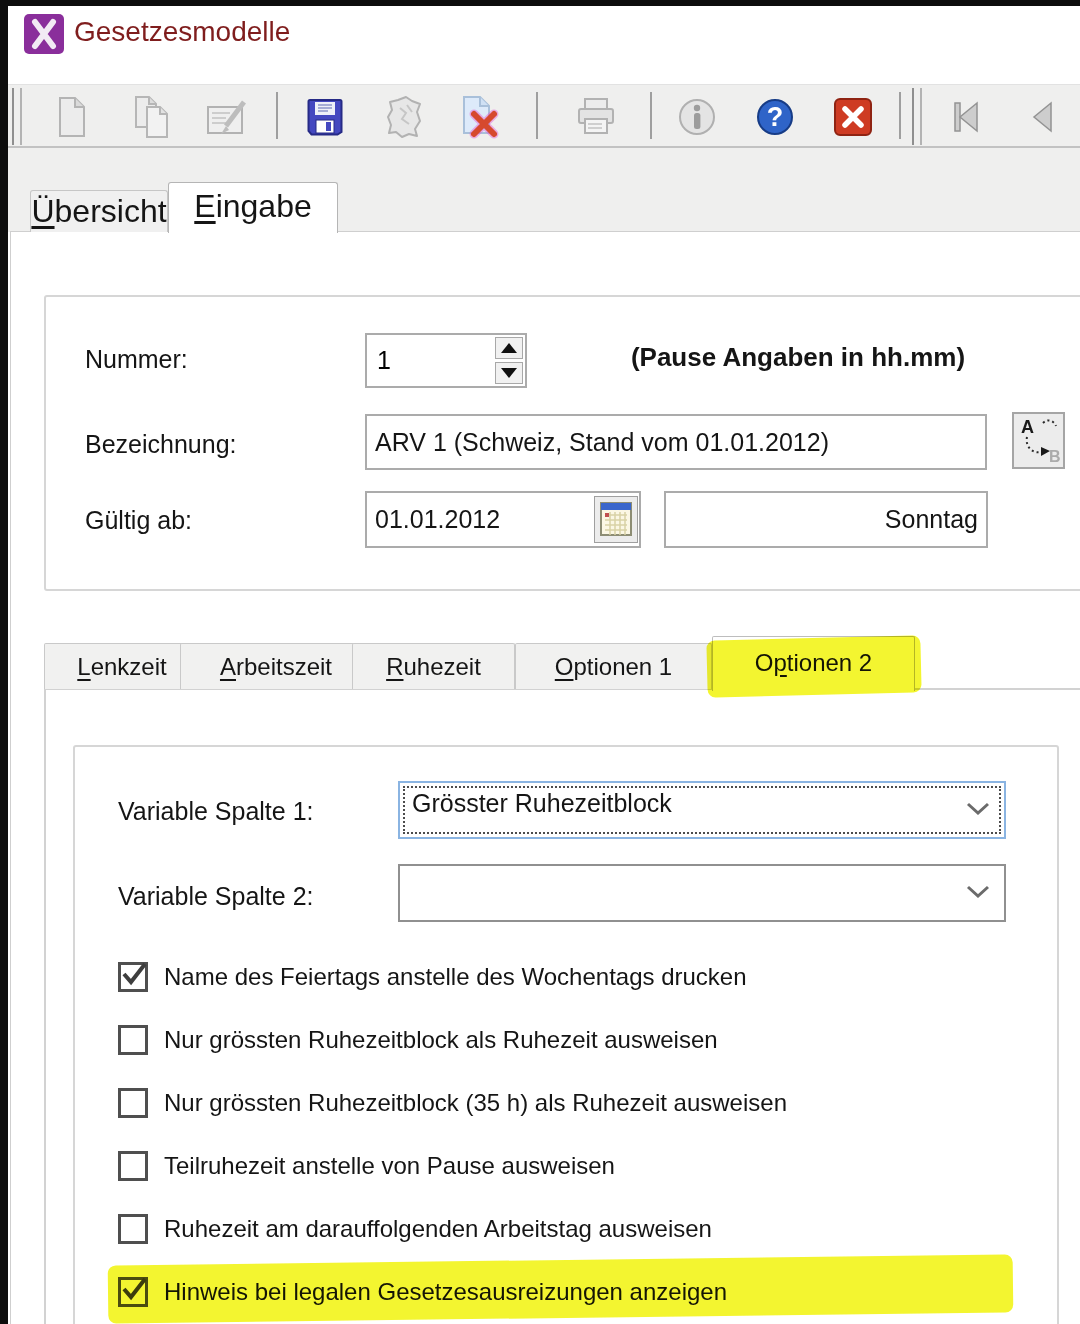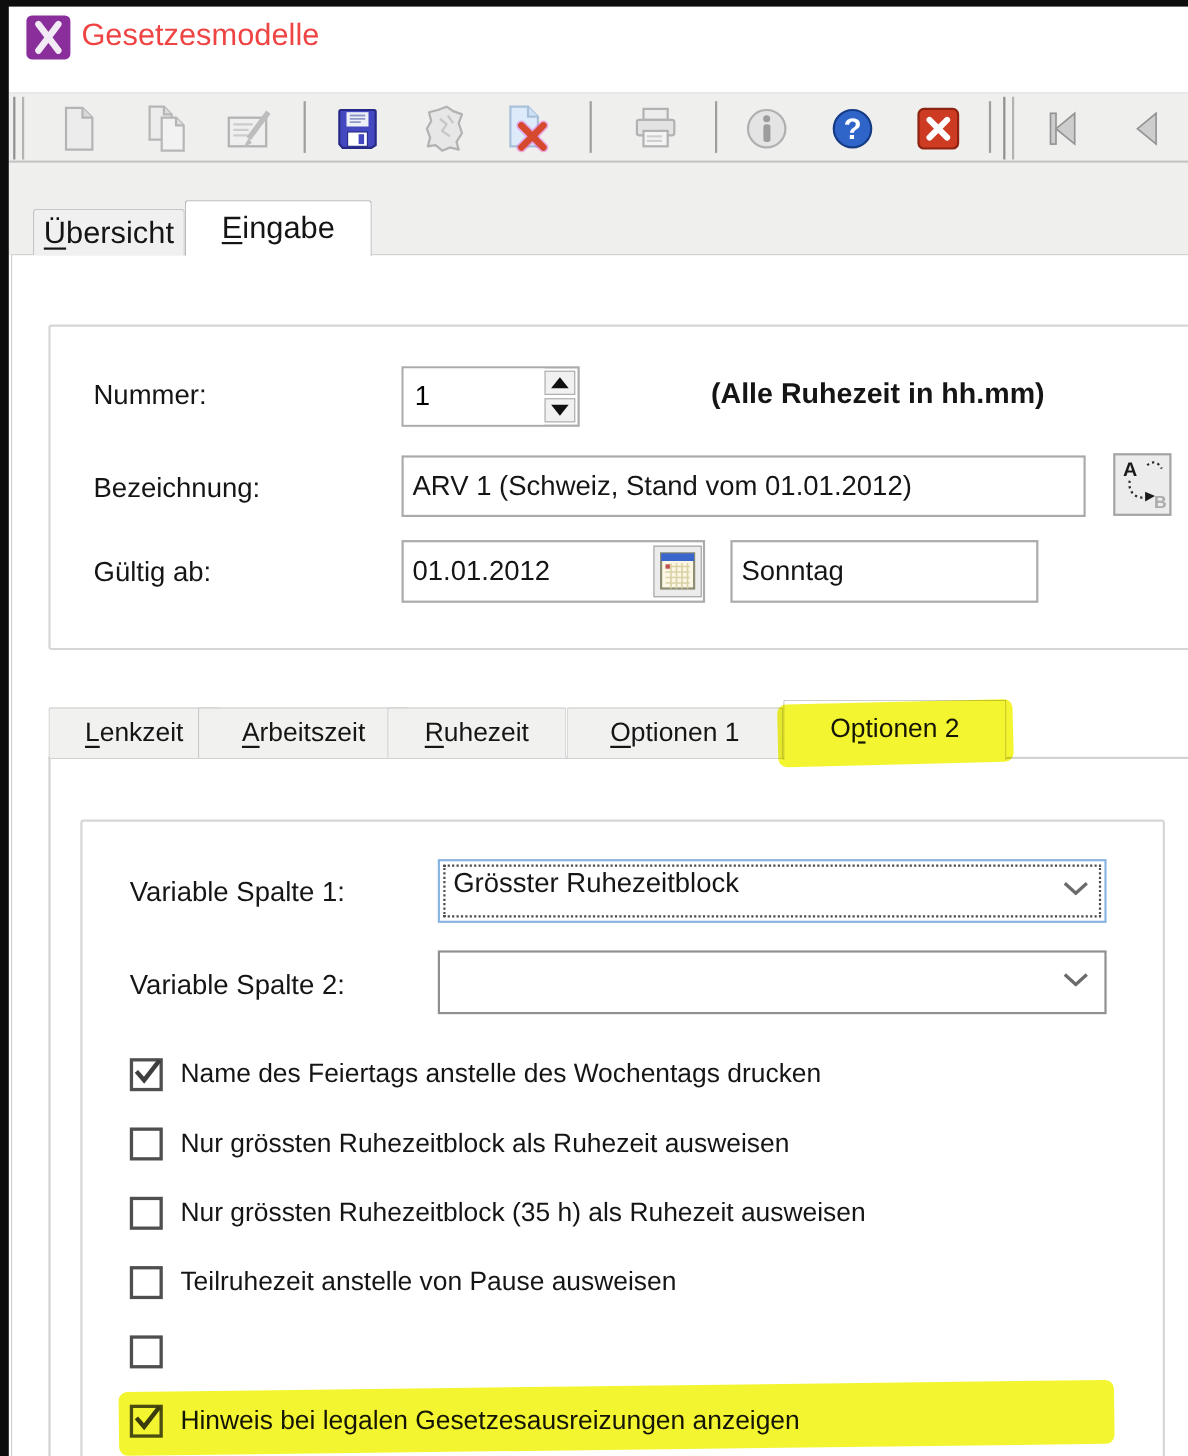--- a/index.html
+++ b/index.html
@@ -4,21 +4,21 @@
 <style>
   html,body{margin:0;padding:0;background:#000;}
   .screen{position:relative;width:1080px;height:1324px;background:#fff;overflow:hidden;
           font-family:"Liberation Sans",sans-serif;color:#151515;}
   .edge-top{position:absolute;left:0;top:0;width:100%;height:6px;background:#0d0d0d;z-index:60;}
   .edge-left{position:absolute;left:0;top:0;width:8px;height:100%;background:#0d0d0d;z-index:60;}
 
   
   .titlebar{position:absolute;left:8px;top:6px;right:0;height:78px;background:#fff;}
   .app-icon{position:absolute;left:16px;top:8px;width:40px;height:40px;background:#8a2e9b;border-radius:5px;}
-  .title-text{position:absolute;left:66px;top:10px;font-size:28px;color:#ef4444;}
+  .title-text{position:absolute;left:66px;top:10px;font-size:28px;color:#7f1d1d;}
 
   
   .toolbar{position:absolute;left:8px;top:84px;right:0;height:64px;background:#efefee;
            border-top:1px solid #e2e2e2;border-bottom:2px solid #c2c2c2;box-sizing:border-box;}
   .tbtn{position:absolute;top:7px;width:50px;height:50px;border:0;background:transparent;padding:2px;cursor:pointer;}
   .tbtn svg{display:block;margin:0 auto;}
   .tsep{position:absolute;top:7px;height:47px;width:2px;background:#9f9f9f;}
   .tgrip{position:absolute;top:3px;height:57px;width:14px;}
   .tgrip::before,.tgrip::after{content:"";position:absolute;top:0;bottom:0;width:2px;background:#b3b3b3;}
   .tgrip::before{left:0;background:#8f8f8f;}
@@ -32,21 +32,21 @@
   .t-info{left:664px}.t-help{left:742px}.t-close{left:820px}
   .s4{left:891px}
   .g2{left:904px}
   .t-first{left:932px}.t-prev{left:1010px}
 
   
   .midstrip{position:absolute;left:8px;top:148px;right:0;height:84px;background:#efefee;}
 
   
   .tab{position:absolute;box-sizing:border-box;background:#f0f0f0;border:1px solid #c6c6c6;border-bottom:none;
-       border-radius:3px 3px 0 0;text-align:center;font-size:28px;z-index:2;cursor:pointer;}
+       border-radius:3px 3px 0 0;text-align:center;font-size:32px;z-index:2;cursor:pointer;}
   .tab-uebersicht{left:30px;top:190px;width:138px;height:42px;line-height:41px;}
   .tab-eingabe{left:168px;top:182px;width:170px;height:51px;line-height:47px;}
   .tab.active{background:#fff;border-color:#b5b5b5;z-index:3;}
   .mn{text-decoration:underline;text-underline-offset:4px;}
 
   .panel1{position:absolute;left:10px;top:231px;width:1070px;height:1093px;background:#fff;
           border-top:1px solid #cfcfcf;border-left:1px solid #cfcfcf;z-index:1;}
 
   
   .groupbox{position:absolute;border:2px solid #d6d6d6;border-radius:3px;z-index:2;}
@@ -56,21 +56,21 @@
   .lbl{position:absolute;font-size:25px;z-index:4;}
   .l-nummer{left:85px;top:345px;}
   .l-bez{left:85px;top:430px;}
   .l-gueltig{left:85px;top:506px;}
   .note{position:absolute;left:598px;top:342px;width:400px;font-size:26px;font-weight:bold;text-align:center;z-index:4;}
 
   .tinput{position:absolute;box-sizing:border-box;border:2px solid #ababab;background:#fff;
           font-family:inherit;font-size:25px;color:#151515;padding:0 8px;z-index:4;}
   .in-bez{left:365px;top:414px;width:622px;height:56px;}
   .in-date{left:365px;top:491px;width:276px;height:57px;padding-right:58px;}
-  .in-week{left:664px;top:491px;width:280px;height:57px;}
+  .in-week{left:664px;top:491px;width:324px;height:57px;text-align:right;}
 
   
   .spin-wrap{position:absolute;left:365px;top:333px;width:162px;height:55px;border:2px solid #ababab;
              background:#fff;box-sizing:border-box;z-index:4;}
   .spin-input{position:absolute;left:0;top:0;bottom:0;width:116px;border:0;font-family:inherit;
               font-size:25px;padding-left:10px;outline:none;}
   .spin-btn{position:absolute;right:2px;width:28px;height:22px;background:#f1f1f1;border:1px solid #a8a8a8;padding:0;cursor:pointer;}
   .spin-up{top:2px}.spin-down{bottom:2px}
   .spin-btn::after{content:"";position:absolute;left:50%;top:50%;transform:translate(-50%,-50%);
                    border-left:8px solid transparent;border-right:8px solid transparent;}
@@ -244,21 +244,21 @@
   <div class="panel1"></div>
 
   <div class="groupbox gb1"></div>
 
   <div class="lbl l-nummer">Nummer:</div>
   <div class="spin-wrap">
     <input class="spin-input" readonly="" value="1" style="">
     <button class="spin-btn spin-up"></button>
     <button class="spin-btn spin-down"></button>
   </div>
-  <div class="note">(Alle Ruhezeit in hh.mm)</div>
+  <div class="note">(Pause Angaben in hh.mm)</div>
 
   <div class="lbl l-bez">Bezeichnung:</div>
   <input class="tinput in-bez" readonly="" value="ARV 1 (Schweiz, Stand vom 01.01.2012)" style="">
   <button class="ab-btn">
     <span><svg width="46" height="50" viewBox="0 0 46 50">
       <text x="5" y="19" font-size="18" font-weight="bold" fill="#1a1a1a" font-family="Liberation Sans, sans-serif">A</text>
       <path d="M27 9c5-5 11-2 13 3" fill="none" stroke="#2a2a2a" stroke-width="2" stroke-dasharray="2 3"></path>
       <path d="M11 23c-2 10 6 17 14 15" fill="none" stroke="#2a2a2a" stroke-width="2" stroke-dasharray="2 3"></path>
       <path d="M25 33l9 4-9 5z" fill="#1a1a1a"></path>
       <text x="33" y="48" font-size="16" font-weight="bold" fill="#ababab" font-family="Liberation Sans, sans-serif">B</text>
@@ -341,20 +341,21 @@
   <div class="cb-row r3">
     <span class="cb-box">
       
     </span>
     <span class="cb-label">Teilruhezeit anstelle von Pause ausweisen</span>
   </div>
   <div class="cb-row r4">
     <span class="cb-box">
       
     </span>
+    <span class="cb-label">Ruhezeit am darauffolgenden Arbeitstag ausweisen</span>
   </div>
   <div class="cb-row r5">
     <span class="cb-box checked">
       <svg class="tick" width="30" height="28" viewBox="0 0 30 28">
           <path d="M5 13l7 8L26 3" fill="none" stroke="#3e3e3e" stroke-width="4"></path>
         </svg>
     </span>
     <span class="cb-label">Hinweis bei legalen Gesetzesausreizungen anzeigen</span>
   </div>
   <div class="hl hl-cb on"></div>

